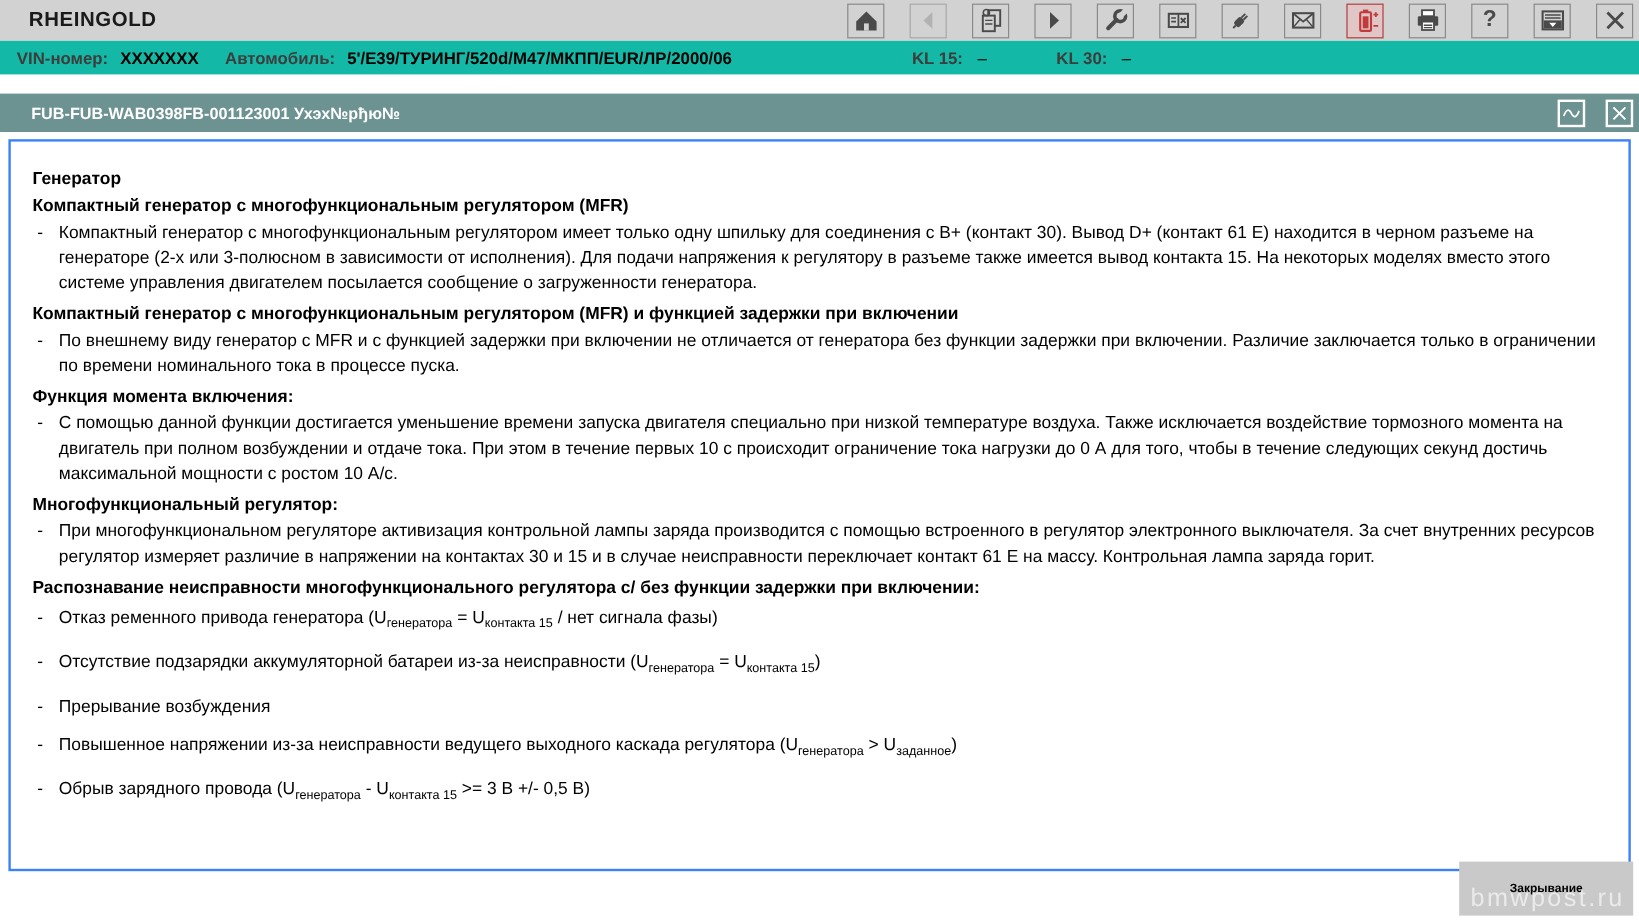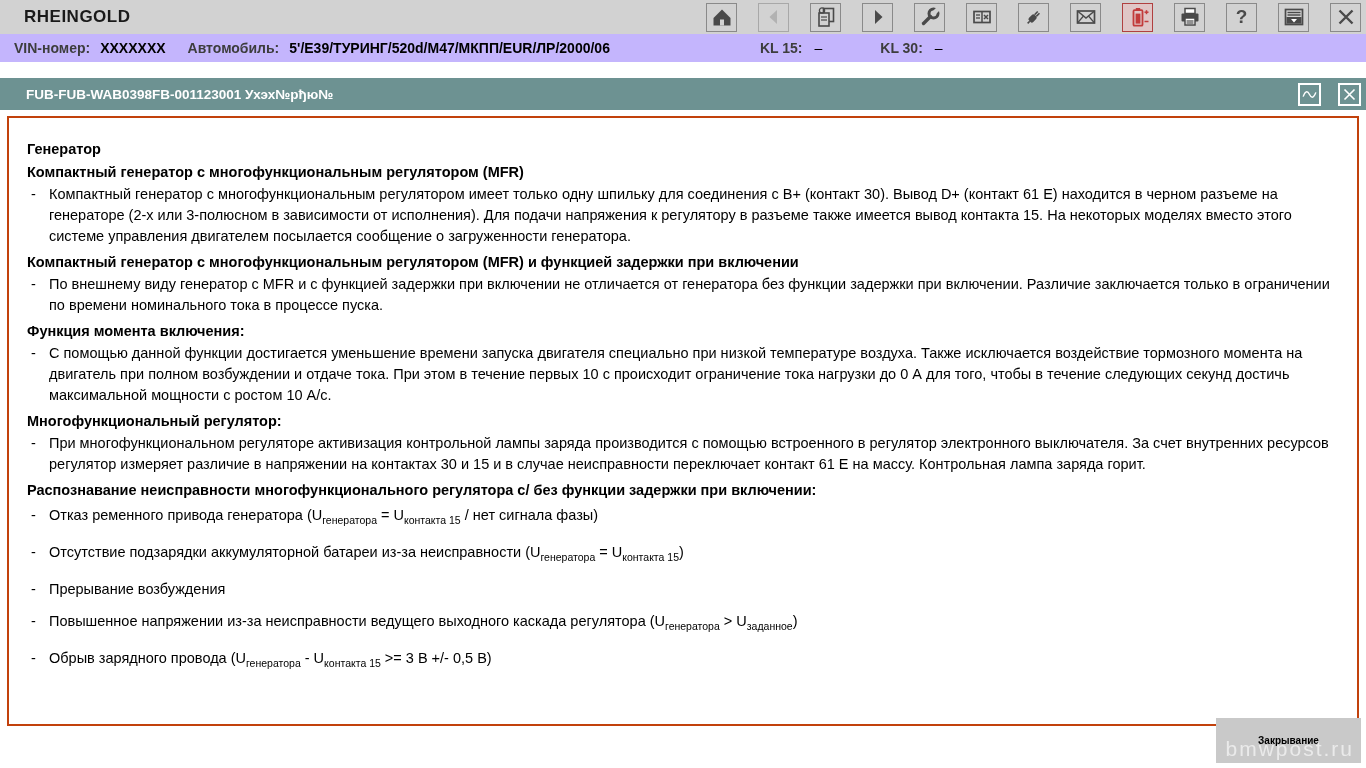--- a/index.html
+++ b/index.html
@@ -12,38 +12,38 @@
                letter-spacing:0.5px; flex:0 0 auto; }
   .toolbar { margin-left:auto; margin-right:5px; display:flex; gap:21px; align-items:center; }
   .tb-btn { width:31px; height:29px; border:1px solid #8a8a8a; display:flex;
             align-items:center; justify-content:center; background:transparent; cursor:pointer; }
   .tb-btn svg { display:block; }
   .tb-btn.disabled { border-color:#a8a8a8; }
   .tb-btn.battery { border:1px solid #b04040; background:#e0c6c6; }
   .tb-help { font-size:19px; font-weight:bold; color:#4a4a4a; }
 
   
-  .vehicle-bar { height:28px; background:#c4b5fd; display:flex; align-items:center;
+  .vehicle-bar { height:28px; background:#14b8a6; display:flex; align-items:center;
                  font-size:14px; padding-left:14px; }
   .vb-label { color:#3d3d3d; font-weight:bold; }
   .vb-value { color:#000; font-weight:bold; margin-left:10px; }
   .vb-vehicle-label { margin-left:22px; }
   .kl15-label { margin-left:150px; }
   .kl30-label { margin-left:58px; }
   .kl-value { font-weight:normal; margin-left:12px; }
 
   
   .doc-bar { height:32px; background:#6d9292; margin-top:16px; display:flex; align-items:center; }
   .doc-title { color:#fff; font-weight:bold; font-size:13.5px; margin-left:26px; }
   .doc-icons { margin-left:auto; margin-right:5px; display:flex; gap:17px; }
   .doc-btn { width:23px; height:23px; border:2px solid #ffffff; display:flex;
              align-items:center; justify-content:center; cursor:pointer; }
 
   
-  .content-box { margin:6px 7px 0 7px; height:610px; border:2px solid #c2410c;
+  .content-box { margin:6px 7px 0 7px; height:610px; border:2px solid #3b82f6;
                  background:#fff; padding:16px 22px 0 18px; overflow:hidden; }
   .section-heading { font-size:14.5px; font-weight:bold; color:#000; margin:7px 0 4px 0; }
   .bullet { display:flex; font-size:14.5px; color:#000; line-height:21px;
             margin:1px 0 3px 4px; }
   .dash { flex:0 0 18px; }
   .dash::before { content:"-"; }
   .btext { flex:1 1 auto; }
   .btext sub { font-size:10.5px; }
   .bullet.formula { margin-top:7px; margin-bottom:11px; }
 

